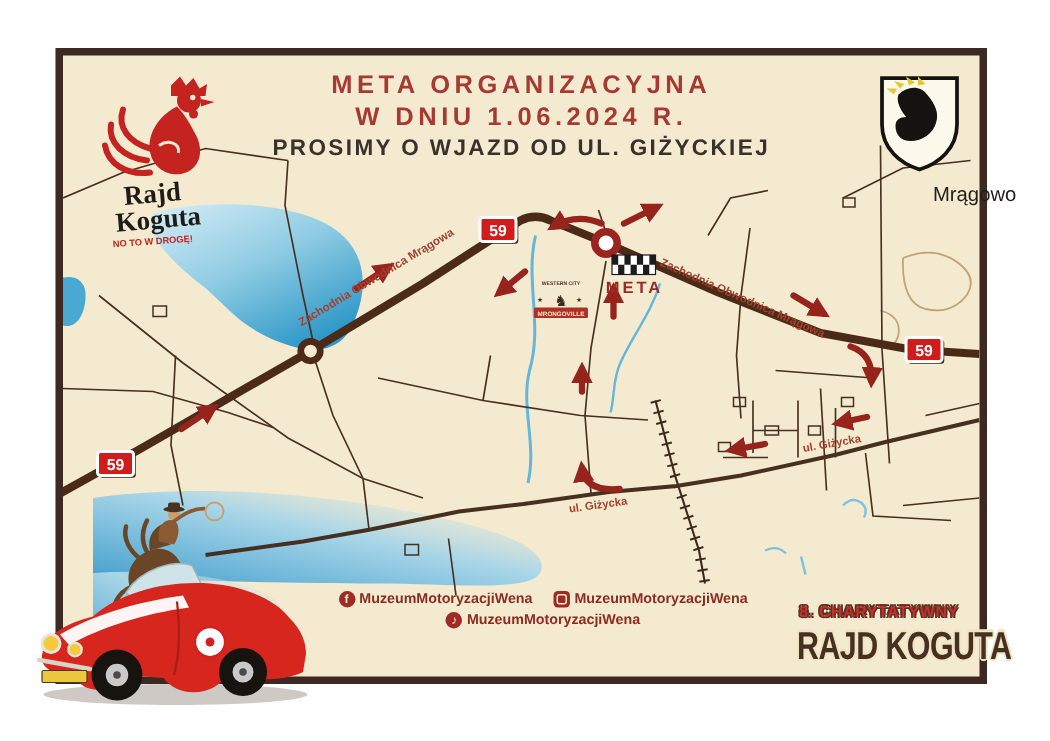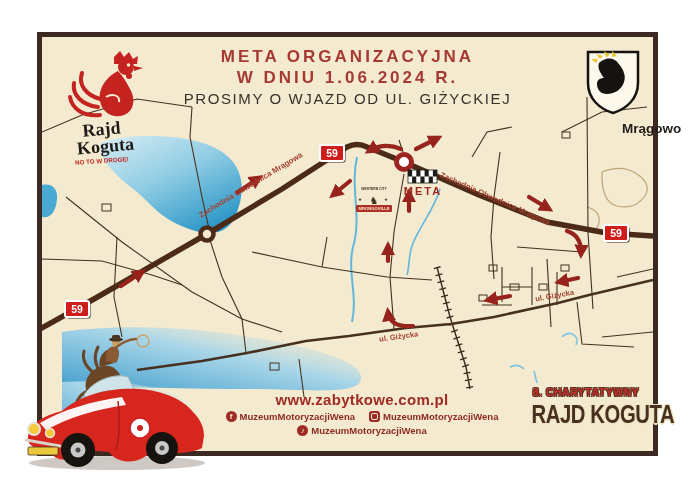--- a/index.html
+++ b/index.html
@@ -5,45 +5,45 @@
   html,body{margin:0;padding:0;background:#ffffff;}
   .page{position:relative;width:700px;height:494px;background:#ffffff;overflow:hidden;
         font-family:"Liberation Sans",sans-serif;}
   .poster{position:absolute;left:37px;top:32px;width:621px;height:424px;
           background:#f3ead0;border:5px solid #3b2922;box-sizing:border-box;}
   .mapsvg{position:absolute;left:0;top:0;width:611px;height:414px;}
 
   
   .title{position:absolute;left:0;right:0;top:9px;text-align:center;line-height:21px;z-index:3;}
   .t-red{font-size:17px;font-weight:bold;letter-spacing:3px;color:#a63a33;}
-  .t-dark{font-size:15px;font-weight:normal;letter-spacing:1.6px;color:#39322b;}
+  .t-dark{font-size:15px;font-weight:bold;letter-spacing:1.6px;color:#39322b;}
 
   
   .rlogo{position:absolute;left:12px;top:12px;width:100px;height:118px;z-index:3;}
 
   
   .crest{position:absolute;left:536px;top:12px;width:70px;text-align:center;z-index:3;}
-  .crest-name{font-size:13.5px;font-weight:bold;color:#221d19;margin-top:2px;margin-left:44px;}
+  .crest-name{font-size:13.5px;font-weight:normal;color:#221d19;margin-top:2px;margin-left:44px;}
 
   
   .footer{position:absolute;left:140px;top:354px;width:360px;text-align:center;z-index:4;}
   .site{font-size:15px;font-weight:bold;color:#a02c24;letter-spacing:.3px;}
   .srow{margin-top:3px;font-size:9.5px;font-weight:bold;color:#8d2b22;
         display:flex;justify-content:center;gap:14px;align-items:center;}
   .sitem{display:inline-flex;align-items:center;gap:3px;white-space:nowrap;}
   .sico{display:inline-flex;width:11px;height:11px;border-radius:50%;background:#9e2b26;
         color:#f3ead0;font-size:8px;font-weight:bold;align-items:center;justify-content:center;}
   .sico.ig{border-radius:3px;}
   .ig-in{width:5px;height:5px;border:1px solid #f3ead0;border-radius:2px;}
   .sico.yt{font-size:6px;}
 
   
   .ebadge{position:absolute;left:474px;top:349px;width:140px;text-align:center;z-index:4;}
   .eb1{font-size:10.5px;font-weight:bold;letter-spacing:.5px;color:#cf2b28;
-       text-shadow:-1px -1px 0 #553626,1px -1px 0 #553626,-1px 1px 0 #553626,1px 1px 0 #553626;}
+       text-shadow:-1px -1px 0 #553626,1px -1px 0 #553626,-1px 1px 0 #553626,1px 1px 0 #553626;margin-top:16px;}
   .eb2{font-size:26px;font-weight:bold;letter-spacing:-.5px;color:#47301f;white-space:nowrap;
        transform:scaleX(.78);transform-origin:center;margin-top:1px;
        text-shadow:-1.5px 0 0 #efe4c4,1.5px 0 0 #efe4c4,0 -1.5px 0 #efe4c4,0 1.5px 0 #efe4c4,
                    -1px -1px 0 #efe4c4,1px 1px 0 #efe4c4,1px -1px 0 #efe4c4,-1px 1px 0 #efe4c4;}
 
   .car{position:absolute;left:22px;top:331px;width:190px;height:158px;z-index:9;}
 </style>
 </head>
 <body>
 
@@ -227,21 +227,20 @@
         <path d="M16,14 C22,8 31,8 35,14 C41,21 43,27 41,33 C39,40 32,45 24,45 C18,45 14,41 14,35 C14,31 17,29 21,29 C18,25 14,19 16,14 Z" fill="#15120f"></path>
         <polygon points="13,14 8,10 15,10" fill="#e8c832"></polygon>
         <polygon points="17,10 13,5 20,7" fill="#e8c832"></polygon>
         <polygon points="23,8 21,2 27,6" fill="#e8c832"></polygon>
         <polygon points="29,8 29,2 34,7" fill="#e8c832"></polygon>
       </svg>
       <div class="crest-name">Mrągowo</div>
     </div>
 
     <div class="footer">
-      <div class="site">www.zabytkowe.com.pl</div>
       <div class="srow">
         <span class="sitem">
           <span class="sico">f</span>
           <span>MuzeumMotoryzacjiWena</span>
         </span>
         <span class="sitem">
           <span class="sico ig">
               <span class="ig-in"></span>
             </span>
           <span>MuzeumMotoryzacjiWena</span>

